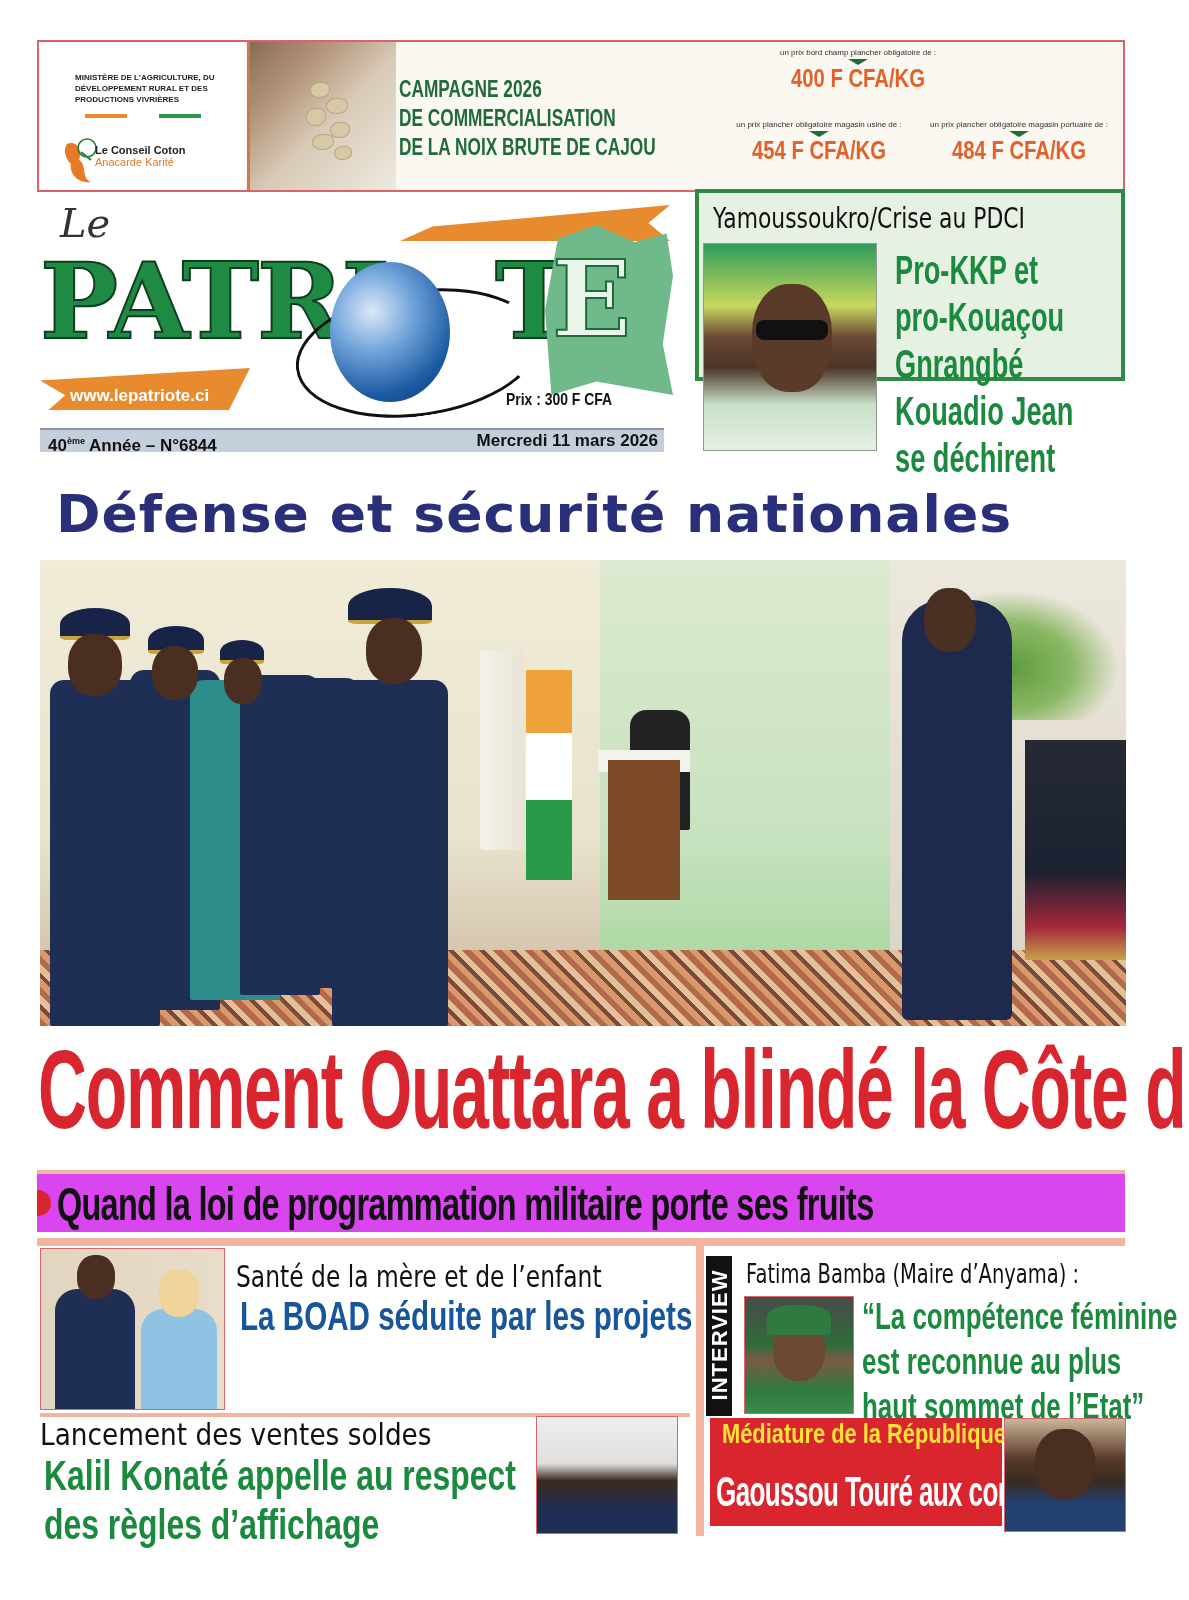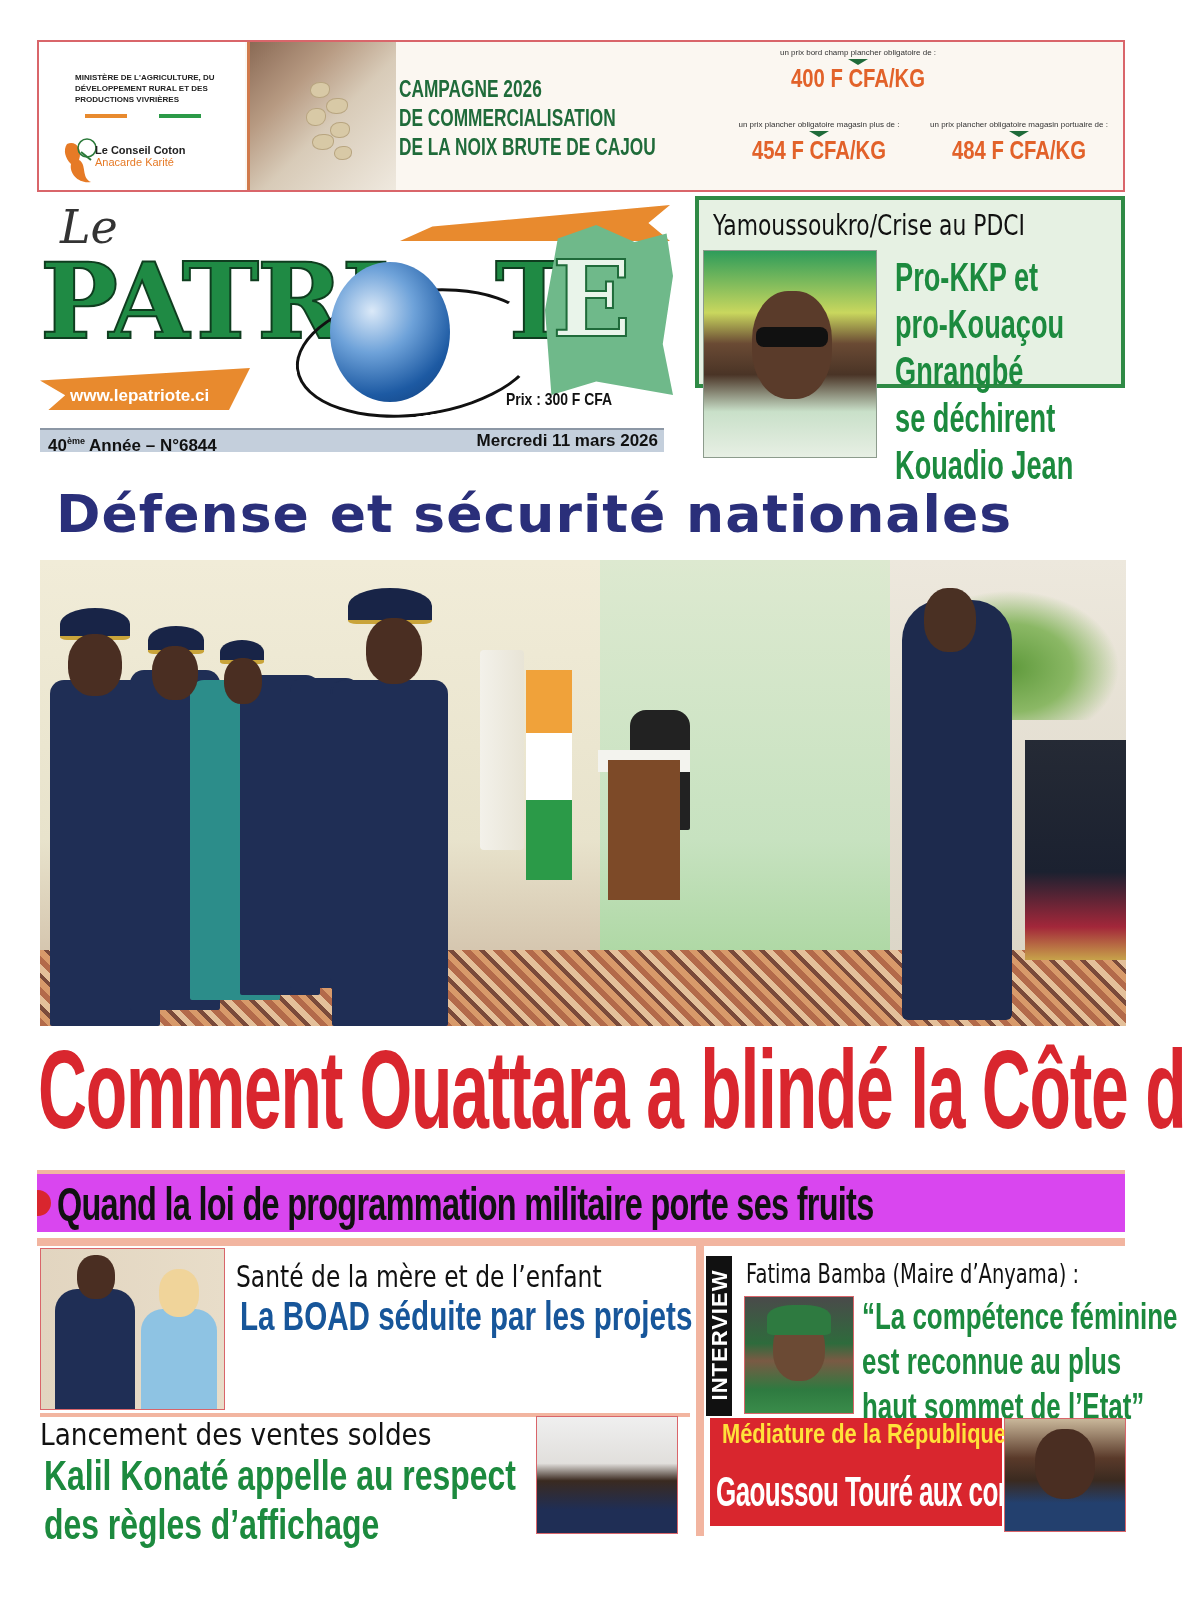--- a/index.html
+++ b/index.html
@@ -21,39 +21,39 @@
   #ad-title{left:360px;top:34px;color:#1f6b3a;line-height:26px;}
   #ad-title .cond{font-size:24px;transform:scaleX(0.72);}
   .price-block{position:absolute;width:200px;text-align:center;}
   .price-cap{font-size:8px;color:#333;line-height:10px;}
   .price-tri{width:0;height:0;border-left:10px solid transparent;border-right:10px solid transparent;border-top:6px solid #1f6b3a;margin:1px auto 0;}
   .price-val{font-size:26px;color:#e2622a;line-height:26px;}
   .price-val .cond{transform:scaleX(0.78);transform-origin:center top;}
 
   
   #mast{left:40px;top:200px;width:640px;height:260px;}
-  #le-script{left:20px;top:0;font-family:"DejaVu Serif",serif;font-style:italic;font-size:46px;color:#333;}
+  #le-script{left:20px;top:0;font-family:"DejaVu Serif",serif;font-style:italic;font-size:40px;color:#333;}
   #orange-top{left:360px;top:5px;width:270px;height:36px;background:#e88a2e;clip-path:polygon(12% 60%,100% 0,92% 50%,100% 100%,0 100%);}
   #orange-bot{left:0;top:168px;width:210px;height:42px;background:#e88a2e;clip-path:polygon(0 30%,100% 0,90% 100%,4% 100%,12% 65%);}
   #patri{left:0;top:40px;font-family:"DejaVu Serif",serif;font-weight:bold;font-size:104px;color:#1f8a44;letter-spacing:-2px;-webkit-text-stroke:2px #0f3d1f;}
   #globe{left:290px;top:62px;width:120px;height:140px;border-radius:50%;background:radial-gradient(circle at 35% 35%,#dbe9f8 0%,#6ea2d9 35%,#1d5aa3 70%,#0f3a75 100%);}
   #orbit{left:255px;top:90px;width:240px;height:120px;border:3px solid #111;border-radius:50%;border-color:#111 transparent #111 #111;transform:rotate(-8deg);}
   #ci-map{left:505px;top:25px;width:128px;height:170px;background:#6fb98a;clip-path:polygon(10% 8%,40% 0,70% 10%,95% 5%,100% 30%,92% 70%,100% 100%,40% 92%,5% 100%,0 50%);}
   #te{left:512px;top:38px;font-family:"DejaVu Serif",serif;font-weight:bold;font-size:104px;color:#e9f4ea;-webkit-text-stroke:2px #1f6b3a;letter-spacing:-4px;}
   #t-letter{left:455px;top:40px;font-family:"DejaVu Serif",serif;font-weight:bold;font-size:104px;color:#1f8a44;-webkit-text-stroke:2px #0f3d1f;}
   #site-url{left:30px;top:186px;font-size:17px;font-weight:bold;color:#fff;}
   #price-tag{left:466px;top:190px;font-size:17px;font-weight:bold;color:#111;}
   #price-tag .cond{transform:scaleX(0.82);}
   #issue-bar{left:40px;top:428px;width:624px;height:24px;background:#c4cfdc;border-top:2px solid #8c97a5;box-sizing:border-box;}
   #issue-left{left:8px;top:0;font-size:17px;font-weight:bold;color:#111;line-height:22px;}
   #issue-right{right:6px;top:0;font-size:17px;font-weight:bold;color:#111;line-height:22px;}
   #issue-left sup{font-size:9px;}
 
   
-  #pdci{left:695px;top:196px;width:430px;height:192px;border:4px solid #2f8a45;background:#e6f1e3;box-sizing:border-box;}
+  #pdci{left:695px;top:189px;width:430px;height:192px;border:4px solid #2f8a45;background:#e6f1e3;box-sizing:border-box;}
   #pdci-kicker{left:14px;top:8px;font-size:30px;color:#111;}
   #pdci-kicker .cond{transform:scaleX(0.78);font-weight:normal;font-family:"DejaVu Sans",sans-serif;font-size:28px;}
   #pdci-photo{left:4px;top:50px;width:172px;height:206px;background:linear-gradient(180deg,#2e9c5a 0%,#c9d75e 30%,#6a4a34 45%,#4a3426 60%,#c9e0c9 78%,#e7efe4 100%);border:1px solid #8c9b8c;}
   #pdci-head{left:196px;top:58px;color:#1c8a3e;line-height:38px;}
   #pdci-head .cond{font-size:40px;transform:scaleX(0.68);}
 
   
   #section-head{left:56px;top:484px;color:#2a2f7a;}
   #section-head .cond{font-family:"DejaVu Sans",sans-serif;font-weight:bold;font-size:52px;transform:scaleX(1.03);letter-spacing:1px;}
 
@@ -143,21 +143,21 @@
     <div><span class="cond">CAMPAGNE 2026</span></div>
     <div><span class="cond">DE COMMERCIALISATION</span></div>
     <div><span class="cond">DE LA NOIX BRUTE DE CAJOU</span></div>
   </div>
   <div class="price-block" style="left:719px;top:6px;">
     <div class="price-cap">un prix bord champ plancher obligatoire de :</div>
     <div class="price-tri"></div>
     <div class="price-val"><span class="cond">400 F CFA/KG</span></div>
   </div>
   <div class="price-block" style="left:680px;top:78px;">
-    <div class="price-cap">un prix plancher obligatoire magasin plus de :</div>
+    <div class="price-cap">un prix plancher obligatoire magasin usine de :</div>
     <div class="price-tri"></div>
     <div class="price-val"><span class="cond">454 F CFA/KG</span></div>
   </div>
   <div class="price-block" style="left:880px;top:78px;">
     <div class="price-cap">un prix plancher obligatoire magasin portuaire de :</div>
     <div class="price-tri"></div>
     <div class="price-val"><span class="cond">484 F CFA/KG</span></div>
   </div>
 </div>
 
@@ -182,22 +182,22 @@
 <div id="pdci" class="abs">
   <div id="pdci-kicker" class="abs"><span class="cond">Yamoussoukro/Crise au PDCI</span></div>
   <div id="pdci-photo" class="abs">
     <div style="position:absolute;left:48px;top:40px;width:80px;height:108px;background:#5a3b2a;border-radius:45%;"></div>
     <div style="position:absolute;left:52px;top:76px;width:72px;height:20px;background:#111;border-radius:8px;"></div>
   </div>
   <div id="pdci-head" class="abs">
     <div><span class="cond">Pro-KKP et</span></div>
     <div><span class="cond">pro-Kouaçou</span></div>
     <div><span class="cond">Gnrangbé</span></div>
+    <div><span class="cond">Kouadio Jean</span></div>
     <div><span class="cond">se déchirent</span></div>
-    <div><span class="cond">Kouadio Jean</span></div>
   </div>
 </div>
 
 <div id="section-head" class="abs"><span class="cond">Défense et sécurité nationales</span></div>
 
 <div id="main-photo" class="abs">
   <div id="mp-left" class="abs"></div>
   <div id="mp-center" class="abs"></div>
   <div id="mp-right" class="abs"></div>
   <div id="mp-palm" class="abs"></div>

